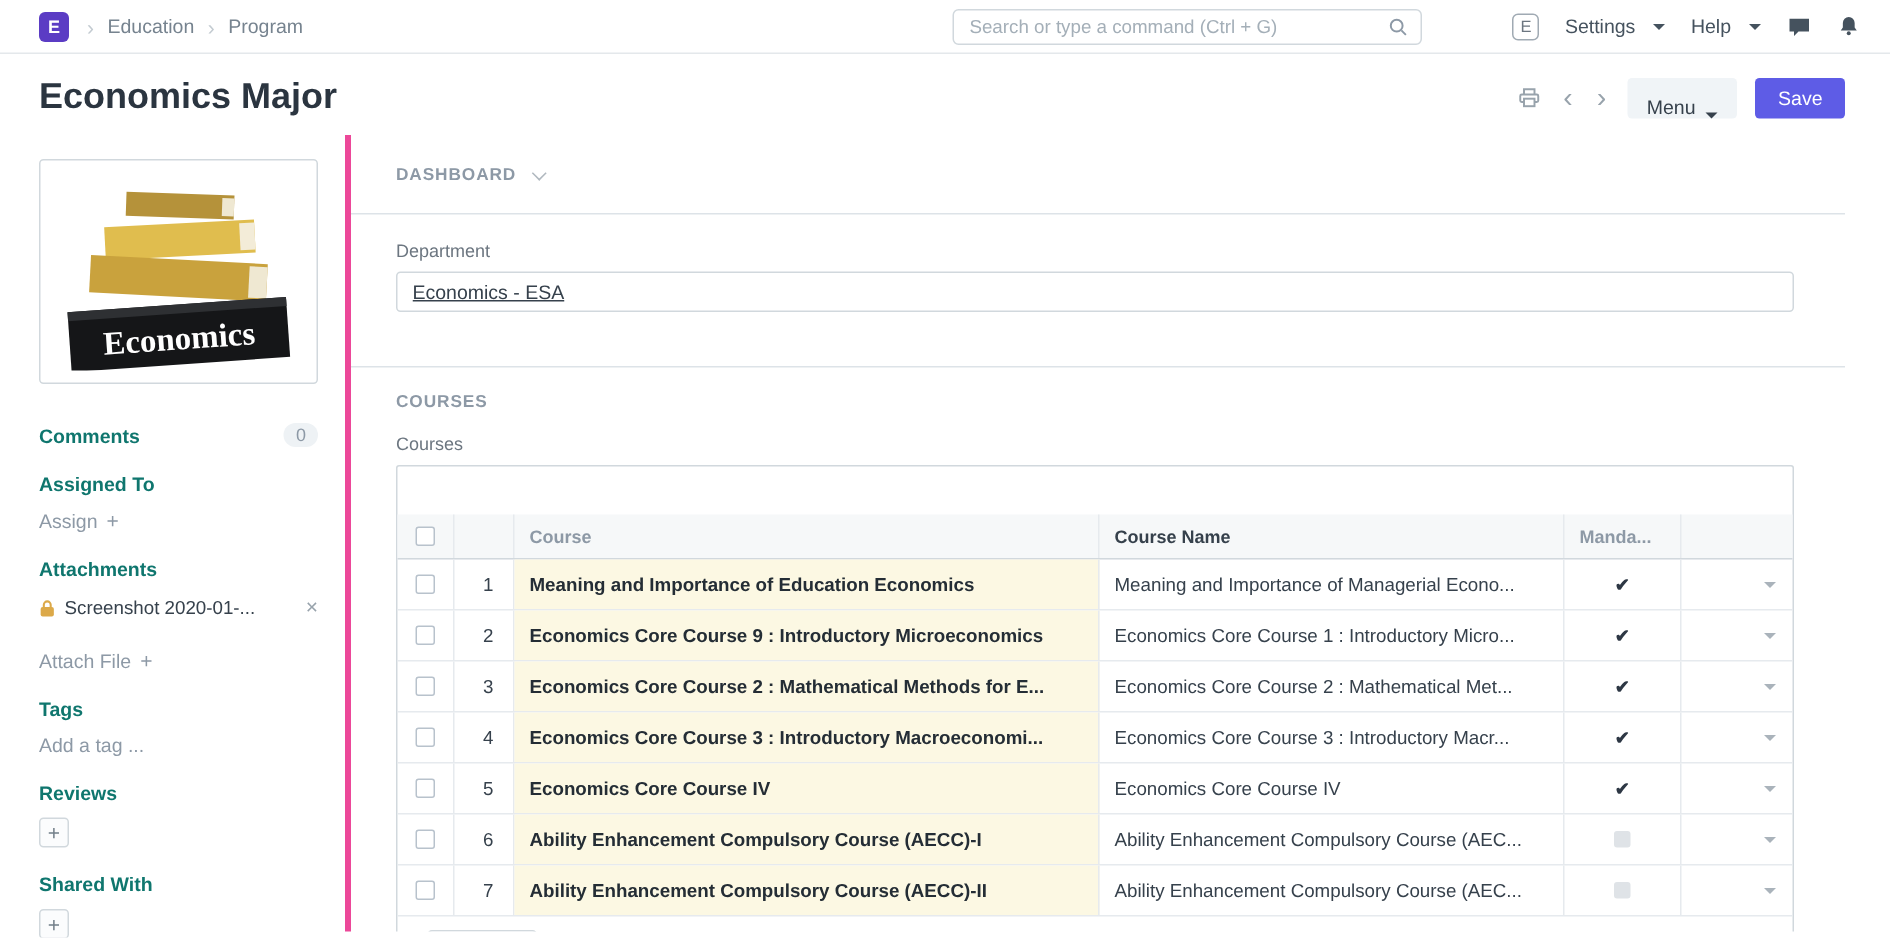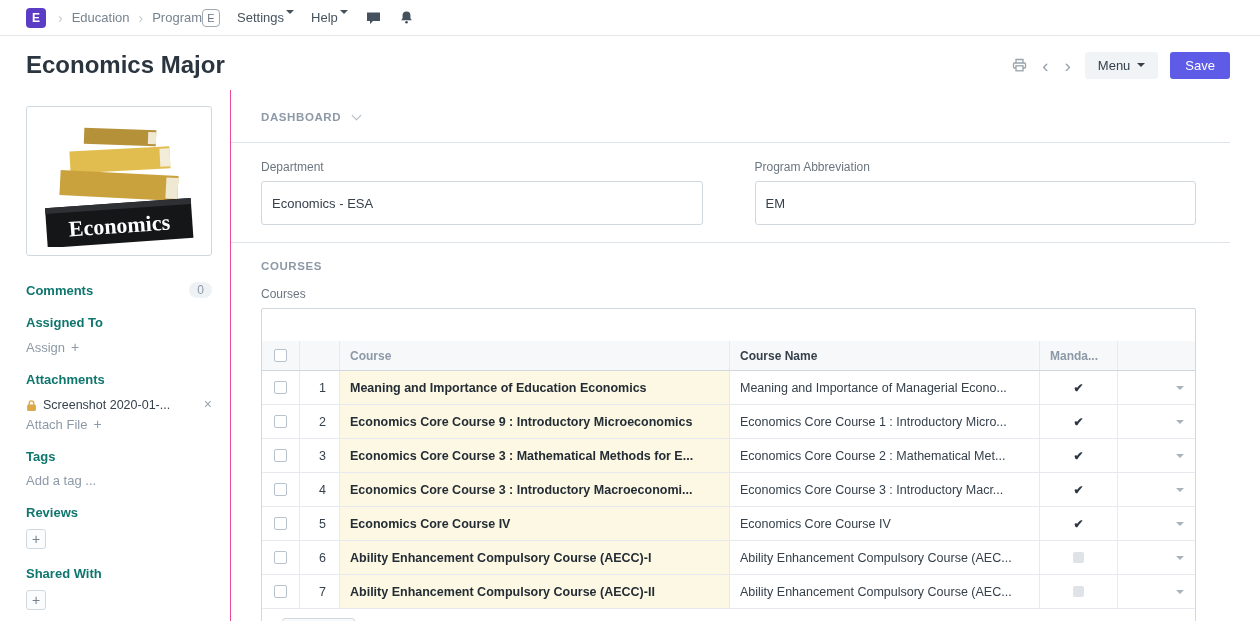--- a/index.html
+++ b/index.html
@@ -12,57 +12,57 @@
   .navbar { height:36px; display:flex; align-items:center; padding:0 20px 0 26px; border-bottom:1px solid #e4e8eb; background:#fff; }
   .logo { width:20px; height:20px; border-radius:4px; background:#5b3cc4; color:#fff; font-weight:700; font-size:12px; display:flex; align-items:center; justify-content:center; cursor:pointer; }
   .crumbs { display:flex; align-items:center; gap:9px; margin-left:12px; font-size:13px; color:#76838f; }
   .crumb-sep { color:#c3cbd1; font-size:14px; }
   .crumb { cursor:pointer; }
   .search { margin-left:auto; margin-right:60px; width:313px; height:24px; border:1px solid #d1d8dd; border-radius:4px; display:flex; align-items:center; padding:0 8px; background:#fff; }
   .search input { flex:1; border:none; outline:none; font-size:12.5px; color:#36414c; font-family:inherit; background:transparent; }
   .search input::placeholder { color:#a4afb8; }
   .nav-right { display:flex; align-items:center; gap:17px; color:#45525e; font-weight:500; }
   .avatar { width:18px; height:18px; border:1px solid #a0aab3; border-radius:4px; color:#6c7680; font-size:11px; display:flex; align-items:center; justify-content:center; background:#fff; cursor:pointer; }
-  .nav-drop { display:flex; align-items:flex-start; gap:2px; cursor:pointer; }
+  .nav-drop { display:flex; align-items:center; gap:12px; cursor:pointer; }
   .caret { width:0; height:0; border-left:4px solid transparent; border-right:4px solid transparent; border-top:4px solid currentColor; display:inline-block; }
   .nav-icon { display:flex; align-items:center; cursor:pointer; }
   
   .page-head { display:flex; align-items:center; padding:15px 30px 11px 26px; }
   .page-title { font-size:24px; font-weight:700; color:#2b3540; }
   .actions { margin-left:auto; display:flex; align-items:center; gap:12px; }
   .icon-btn { display:flex; align-items:center; cursor:pointer; color:#98a3ac; }
   .prevnext { font-size:19px; color:#98a3ac; cursor:pointer; line-height:1; padding:0 2px; }
   .btn { border:none; border-radius:3px; font-size:13px; font-family:inherit; cursor:pointer; height:27px; }
-  .btn-default { background:#f0f4f7; color:#36414c; padding:0 13px; display:flex; align-items:center; gap:7px; }
+  .btn-default { background:#f0f4f7; color:#36414c; padding:0 13px; display:flex; align-items:flex-end; gap:7px; }
   .btn-primary { background:#5e5ce6; color:#fff; font-weight:500; padding:0 15px; }
   
   .content { display:flex; height:531px; }
   .side { width:230px; min-width:230px; padding:16px 18px 0 26px; }
-  .main { flex:1; border-left:1px solid #ec4899; overflow:hidden; background:#fff; }
+  .main { flex:1; border-left:4px solid #ec4899; overflow:hidden; background:#fff; }
   
   .side-img { border:1px solid #d1d8dd; border-radius:3px; height:150px; display:flex; align-items:center; justify-content:center; margin-bottom:26px; }
   .side-sec { margin-bottom:17px; }
   .side-flex { display:flex; align-items:center; justify-content:space-between; }
   .side-label { font-size:13px; font-weight:600; color:#0f766e; }
   .count-pill { background:#eef2f5; color:#8d99a6; border-radius:10px; padding:1px 8px; font-size:12px; }
   .muted-action { color:#8d99a6; font-size:13px; margin-top:9px; display:flex; align-items:center; gap:6px; cursor:pointer; }
   .plus-glyph { font-size:14px; color:#8d99a6; }
   .attach-row { display:flex; align-items:flex-end; gap:6px; margin-top:9px; font-size:12.5px; color:#36414c; }
   .attach-name { flex:1; overflow:hidden; text-overflow:ellipsis; white-space:nowrap; cursor:pointer; }
   .remove-x { color:#98a3ac; font-size:14px; cursor:pointer; }
   .plus-box { width:20px; height:20px; border:1px solid #d1d8dd; border-radius:3px; display:flex; align-items:center; justify-content:center; color:#74808b; font-size:14px; margin-top:9px; cursor:pointer; background:#fbfcfd; }
   
   .fsection { margin-right:30px; border-bottom:1px solid #dde3e8; padding:0 34px 0 30px; }
   .sec-head { font-size:11.5px; letter-spacing:0.6px; color:#8d99a6; font-weight:600; display:flex; align-items:center; }
   .sec-dashboard { padding-top:21px; padding-bottom:19px; cursor:pointer; }
   .chev-down { width:7px; height:7px; border-right:1.5px solid #b0b8bf; border-bottom:1.5px solid #b0b8bf; transform:rotate(45deg); display:inline-block; margin-left:12px; margin-bottom:3px; }
-  .sec-fields { padding-top:17px; padding-bottom:17px; display:flex; gap:52px; }
+  .sec-fields { padding-top:17px; padding-bottom:36px; display:flex; gap:52px; }
   .field { flex:1; }
   .field-label { font-size:12px; color:#6c7680; margin-bottom:7px; }
-  .form-input { width:100%; height:44px; border:1px solid #d1d8dd; border-radius:3px; padding:0 10px; font-size:13px; color:#36414c; font-family:inherit; background:#fff; outline:none; }
+  .form-input { width:100%; height:27px; border:1px solid #d1d8dd; border-radius:3px; padding:0 10px; font-size:13px; color:#36414c; font-family:inherit; background:#fff; outline:none;text-decoration:underline; }
   .sec-courses { padding-top:17px; padding-bottom:20px; border-bottom:none; }
   .courses-field-label { font-size:12px; color:#6c7680; margin:15px 0 7px; }
   
   .grid { border:1px solid #d1d8dd; border-radius:2px; font-size:12.5px; background:#fff; }
   .grid-row { display:grid; grid-template-columns:38px 40px 390px 310px 78px 1fr; border-bottom:1px solid #e6eaee; }
   .grid-row:last-of-type { border-bottom:1px solid #d9dfe4; }
   .grid-header { background:#f6f8f9; color:#8d99a6; font-weight:600; font-size:12px; height:30px; border-bottom:1px solid #d1d8dd;margin-top:32px; }
   .grid-header .gcell { background:transparent; }
   .data-row { height:34px; }
   .gcell { display:flex; align-items:center; padding:0 10px; border-right:1px solid #e6eaee; overflow:hidden; white-space:nowrap; }
@@ -85,20 +85,29 @@
 <body>
 
 <div class="navbar">
   <div class="logo">E</div>
   <div class="crumbs">
     <span class="crumb-sep">›</span>
     <span class="crumb">Education</span>
     <span class="crumb-sep">›</span>
     <span class="crumb">Program</span>
   </div>
+  <div class="search">
+    <input type="text" placeholder="Search or type a command (Ctrl + G)" style="">
+    <span style="display:flex;">
+      <svg width="14" height="14" viewBox="0 0 16 16">
+          <circle cx="7" cy="7" r="4.5" fill="none" stroke="#8d99a6" stroke-width="1.5"></circle>
+          <line x1="10.6" y1="10.6" x2="14" y2="14" stroke="#8d99a6" stroke-width="1.5"></line>
+        </svg>
+    </span>
+  </div>
   <div class="nav-right">
     <div class="avatar">E</div>
     <div class="nav-drop">
       <span>Settings</span>
       <span class="caret"></span>
     </div>
     <div class="nav-drop">
       <span>Help</span>
       <span class="caret"></span>
     </div>
@@ -179,21 +188,21 @@
       <div class="attach-row">
         <span style="display:flex;">
           <svg width="11" height="13" viewBox="0 0 12 14">
               <path d="M3.5 6.5V4.5a2.5 2.5 0 0 1 5 0v2" fill="none" stroke="#dca949" stroke-width="1.5"></path>
               <rect x="1.2" y="6" width="9.6" height="7" rx="1.5" fill="#dca949"></rect>
             </svg>
         </span>
         <span class="attach-name">Screenshot 2020-01-...</span>
         <span class="remove-x">×</span>
       </div>
-      <div class="muted-action" style="margin-top:4px;">
+      <div class="muted-action" style="margin-top:20px;">
         <span>Attach File</span>
         <span class="plus-glyph">+</span>
       </div>
     </div>
 
     <div class="side-sec">
       <div class="side-label">Tags</div>
       <div class="muted-action">
         <span>Add a tag ...</span>
       </div>
@@ -220,24 +229,20 @@
       <div class="sec-head">
         <span>DASHBOARD</span>
         <span class="chev-down"></span>
       </div>
     </div>
 
     <div class="fsection sec-fields">
       <div class="field">
         <div class="field-label">Department</div>
         <input class="form-input" type="text" value="Economics - ESA" style="">
-      </div>
-      <div class="field">
-        <div class="field-label">Program Abbreviation</div>
-        <input class="form-input" type="text" value="EM" style="">
       </div>
     </div>
 
     <div class="fsection sec-courses">
       <div class="sec-head">
         <span>COURSES</span>
       </div>
       <div class="courses-field-label">Courses</div>
 
       <div class="grid">
@@ -280,21 +285,21 @@
           <div class="gcell cell-edit">
               <span class="caret-down-sm"></span>
             </div>
         </div>
 
         <div class="grid-row data-row">
           <div class="gcell cell-check">
               <input type="checkbox" class="gcheck" style="">
             </div>
           <div class="gcell cell-idx">3</div>
-          <div class="gcell cell-course">Economics Core Course 3 : Mathematical Methods for E...</div>
+          <div class="gcell cell-course">Economics Core Course 2 : Mathematical Methods for E...</div>
           <div class="gcell cell-name">Economics Core Course 2 : Mathematical Met...</div>
           <div class="gcell cell-mand">
               <span class="mand-yes">✔</span>
             </div>
           <div class="gcell cell-edit">
               <span class="caret-down-sm"></span>
             </div>
         </div>
 
         <div class="grid-row data-row">

